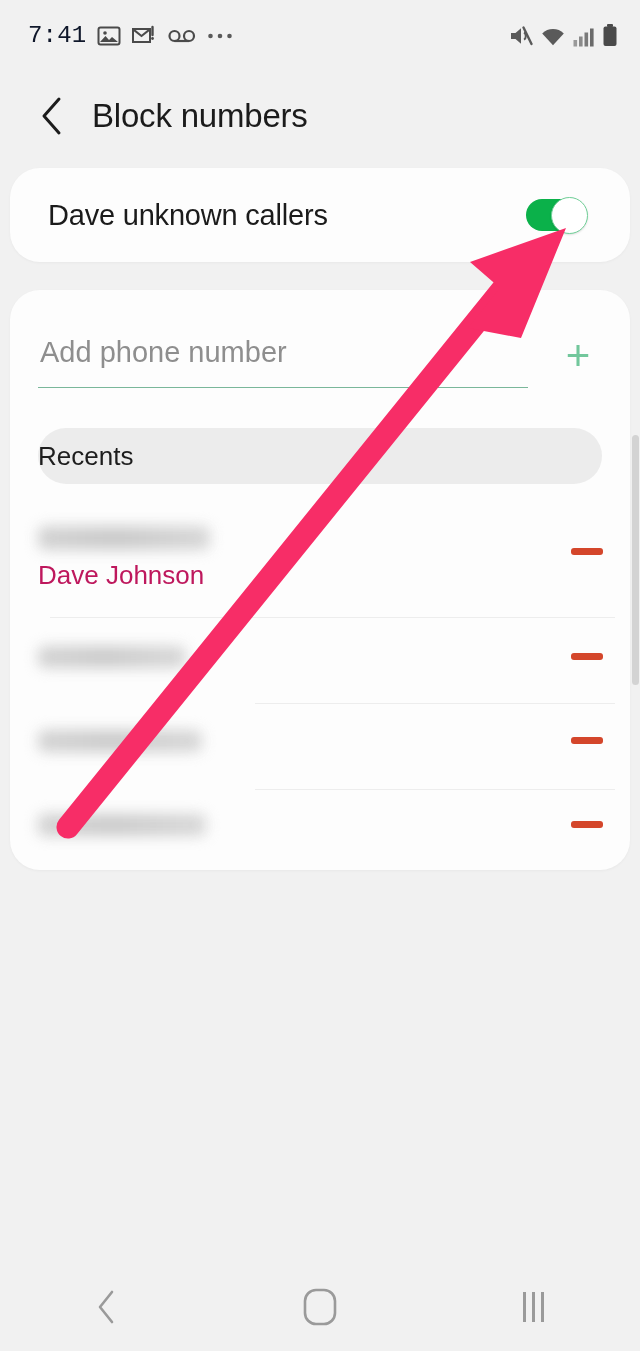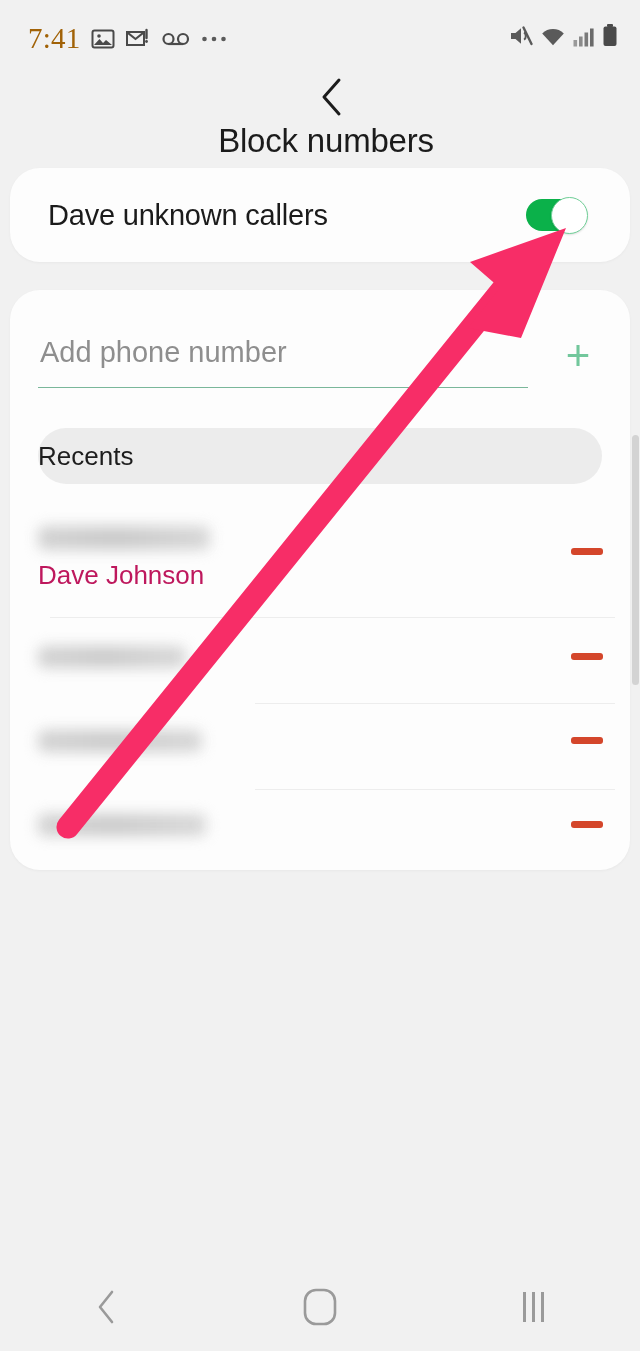--- a/index.html
+++ b/index.html
@@ -18,34 +18,34 @@
   
   #status-bar {
     position: absolute; top: 0; left: 0;
     width: 640px; height: 72px;
   }
   #status-left {
     position: absolute; left: 28px; top: 22px;
     display: flex; align-items: center; gap: 11px;
   }
   #status-clock {
-    font-size: 29px; color: #a16207; letter-spacing: 0.2px;
-    font-family: Liberation Serif, serif;
+    font-size: 24px; color: #0f172a; letter-spacing: 0.2px;
+    font-family: Liberation Mono, monospace;
   }
   .sb-icon { display: block; }
   #status-right {
     position: absolute; right: 22px; top: 24px;
     display: flex; align-items: flex-end; gap: 7px;
   }
 
   
   #title-bar {
     position: absolute; top: 72px; left: 0;
     width: 640px; height: 88px;
-    display: flex; align-items: center; flex-direction: column;
+    display: flex; align-items: center;
   }
   #back-arrow {
     width: 56px; height: 56px; margin-left: 24px;
     display: flex; align-items: center; justify-content: center;
   }
   #page-title {
     font-size: 33px; color: #1b1b1b; margin-left: 12px;
     letter-spacing: -0.2px;
   }
 

